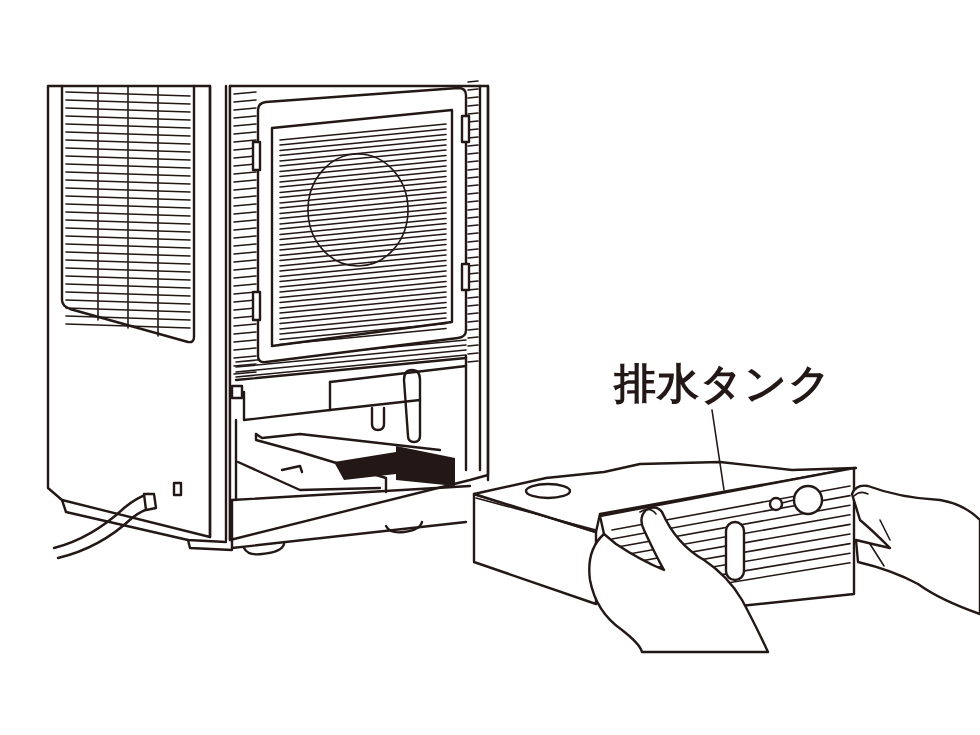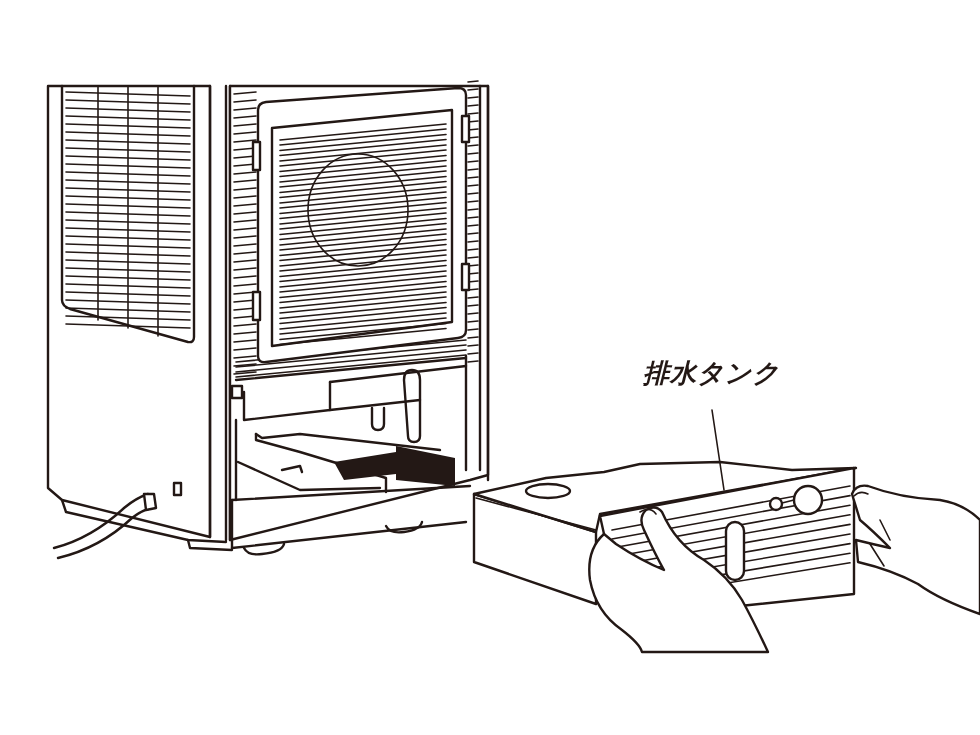--- a/index.html
+++ b/index.html
@@ -1,22 +1,21 @@
 <!DOCTYPE html>
 <html><head>
 <meta charset="utf-8">
 <style>
   html, body { margin: 0; padding: 0; background: #ffffff; }
   body { width: 980px; height: 735px; position: relative; overflow: hidden; font-family: "DejaVu Sans", "Liberation Sans", sans-serif; }
   #canvas { position: absolute; left: 0; top: 0; width: 980px; height: 735px; }
   .label {
-    position: absolute; left: 643px; top: 356px;
-    font-size: 26px; font-weight: bold; color: #231815; letter-spacing: 1px;
+    position: absolute; left: 614px; top: 356px;
+    font-size: 42px; font-weight: bold; color: #231815; letter-spacing: 1px;
     white-space: nowrap;
-    font-style: italic;
   }
   svg .ln { fill: none; stroke: #231815; stroke-width: 2.4; stroke-linejoin: round; stroke-linecap: round; }
   svg .thin { fill: none; stroke: #231815; stroke-width: 1.6; stroke-linecap: round; stroke-linejoin: round; }
   svg .fillw { fill: #ffffff; stroke: #231815; stroke-width: 2.4; stroke-linejoin: round; }
 </style>
 </head>
 <body>
 
 <div id="figure">
   <svg id="canvas" viewBox="0 0 980 735" xmlns="http://www.w3.org/2000/svg">

